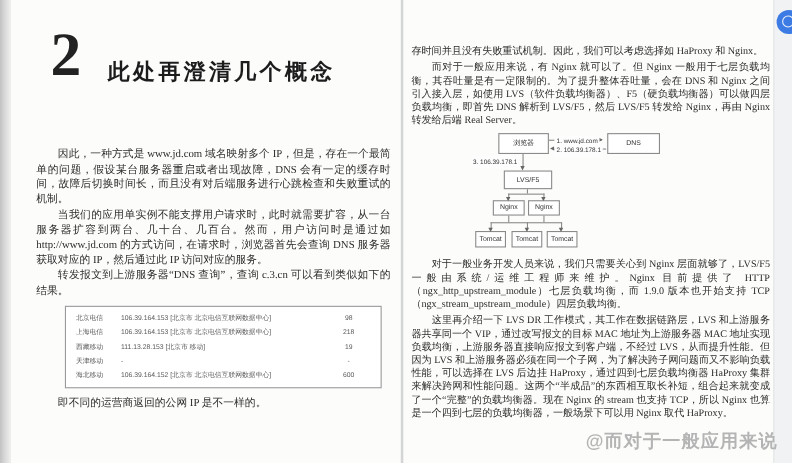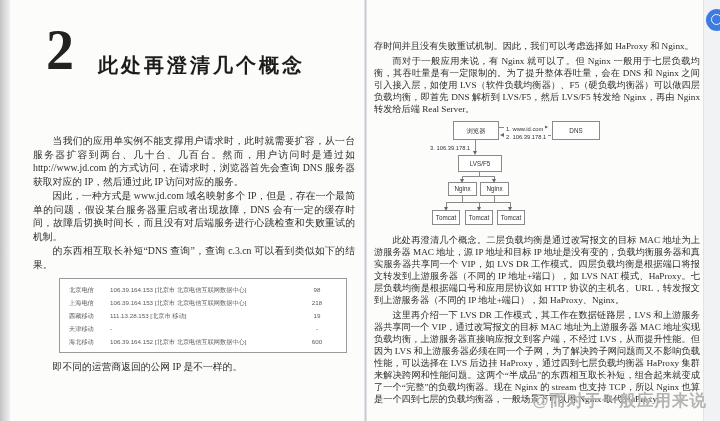--- a/index.html
+++ b/index.html
@@ -143,23 +143,23 @@
 
 <div class="spread">
 
   <div class="edge-left"></div>
 
   <div class="page-left">
     <div class="chapter-num">2</div>
     <div class="chapter-title">此处再澄清几个概念</div>
 
     <div class="body-left">
+      <p>因此，一种方式是 www.jd.com 域名映射多个 IP，但是，存在一个最简单的问题，假设某台服务器重启或者出现故障，DNS 会有一定的缓存时间，故障后切换时间长，而且没有对后端服务进行心跳检查和失败重试的机制。</p>
       <p>当我们的应用单实例不能支撑用户请求时，此时就需要扩容，从一台服务器扩容到两台、几十台、几百台。然而，用户访问时是通过如 http://www.jd.com 的方式访问，在请求时，浏览器首先会查询 DNS 服务器获取对应的 IP，然后通过此 IP 访问对应的服务。</p>
-      <p>因此，一种方式是 www.jd.com 域名映射多个 IP，但是，存在一个最简单的问题，假设某台服务器重启或者出现故障，DNS 会有一定的缓存时间，故障后切换时间长，而且没有对后端服务进行心跳检查和失败重试的机制。</p>
-      <p>的东西相互取长补短“DNS 查询”，查询 c.3.cn 可以看到类似如下的结果。</p>
+      <p>转发报文到上游服务器“DNS 查询”，查询 c.3.cn 可以看到类似如下的结果。</p>
 
       <div class="dns-table">
         <div class="dns-row">
           <span class="dns-carrier">北京电信</span>
           <span class="dns-ip">106.39.164.153 [北京市 北京电信互联网数据中心]</span>
           <span class="dns-latency">98</span>
         </div>
         <div class="dns-row">
           <span class="dns-carrier">上海电信</span>
           <span class="dns-ip">106.39.164.153 [北京市 北京电信互联网数据中心]</span>
@@ -226,21 +226,21 @@
         <div class="vline l-d5"></div>
         <div class="ah ah-down p-a6"></div>
         <div class="ah ah-down p-a7"></div>
         <div class="ah ah-down p-a8"></div>
 
         <div class="dlabel lab1">1. www.jd.com</div>
         <div class="dlabel lab2">2. 106.39.178.1</div>
         <div class="dlabel lab3">3. 106.39.178.1</div>
       </div>
 
-      <p>此处再澄清几个概念。二层负载均衡是通过改写报文的目标 MAC 地址为上游服务器 MAC 地址，源 IP 地址和目标 IP 地址是没有变的，负载均衡服务器和真实服务器共享同一个 VIP，如 LVS DR 工作模式。四层负载均衡是根据端口将报文转发到上游服务器（不同的 IP 地址+端口），如 LVS NAT 模式、HaProxy。七层负载均衡是根据端口号和应用层协议如 HTTP 协议的主机名、URL，转发报文到上游服务器（不同的 IP 地址+端口），如 HaProxy、Nginx。</p>
+      <p>对于一般业务开发人员来说，我们只需要关心到 Nginx 层面就够了，LVS/F5 一般由系统/运维工程师来维护。Nginx 目前提供了 HTTP（ngx_http_upstream_module）七层负载均衡，而 1.9.0 版本也开始支持 TCP（ngx_stream_upstream_module）四层负载均衡。</p>
       <p>这里再介绍一下 LVS DR 工作模式，其工作在数据链路层，LVS 和上游服务器共享同一个 VIP，通过改写报文的目标 MAC 地址为上游服务器 MAC 地址实现负载均衡，上游服务器直接响应报文到客户端，不经过 LVS，从而提升性能。但因为 LVS 和上游服务器必须在同一个子网，为了解决跨子网问题而又不影响负载性能，可以选择在 LVS 后边挂 HaProxy，通过四到七层负载均衡器 HaProxy 集群来解决跨网和性能问题。这两个“半成品”的东西相互取长补短，组合起来就变成了一个“完整”的负载均衡器。现在 Nginx 的 stream 也支持 TCP，所以 Nginx 也算是一个四到七层的负载均衡器，一般场景下可以用 Nginx 取代 HaProxy。</p>
     </div>
   </div>
 
   <div class="edge-right"></div>
   <div class="fab"></div>
   <div class="watermark">@而对于一般应用来说</div>
 
 </div>
 

